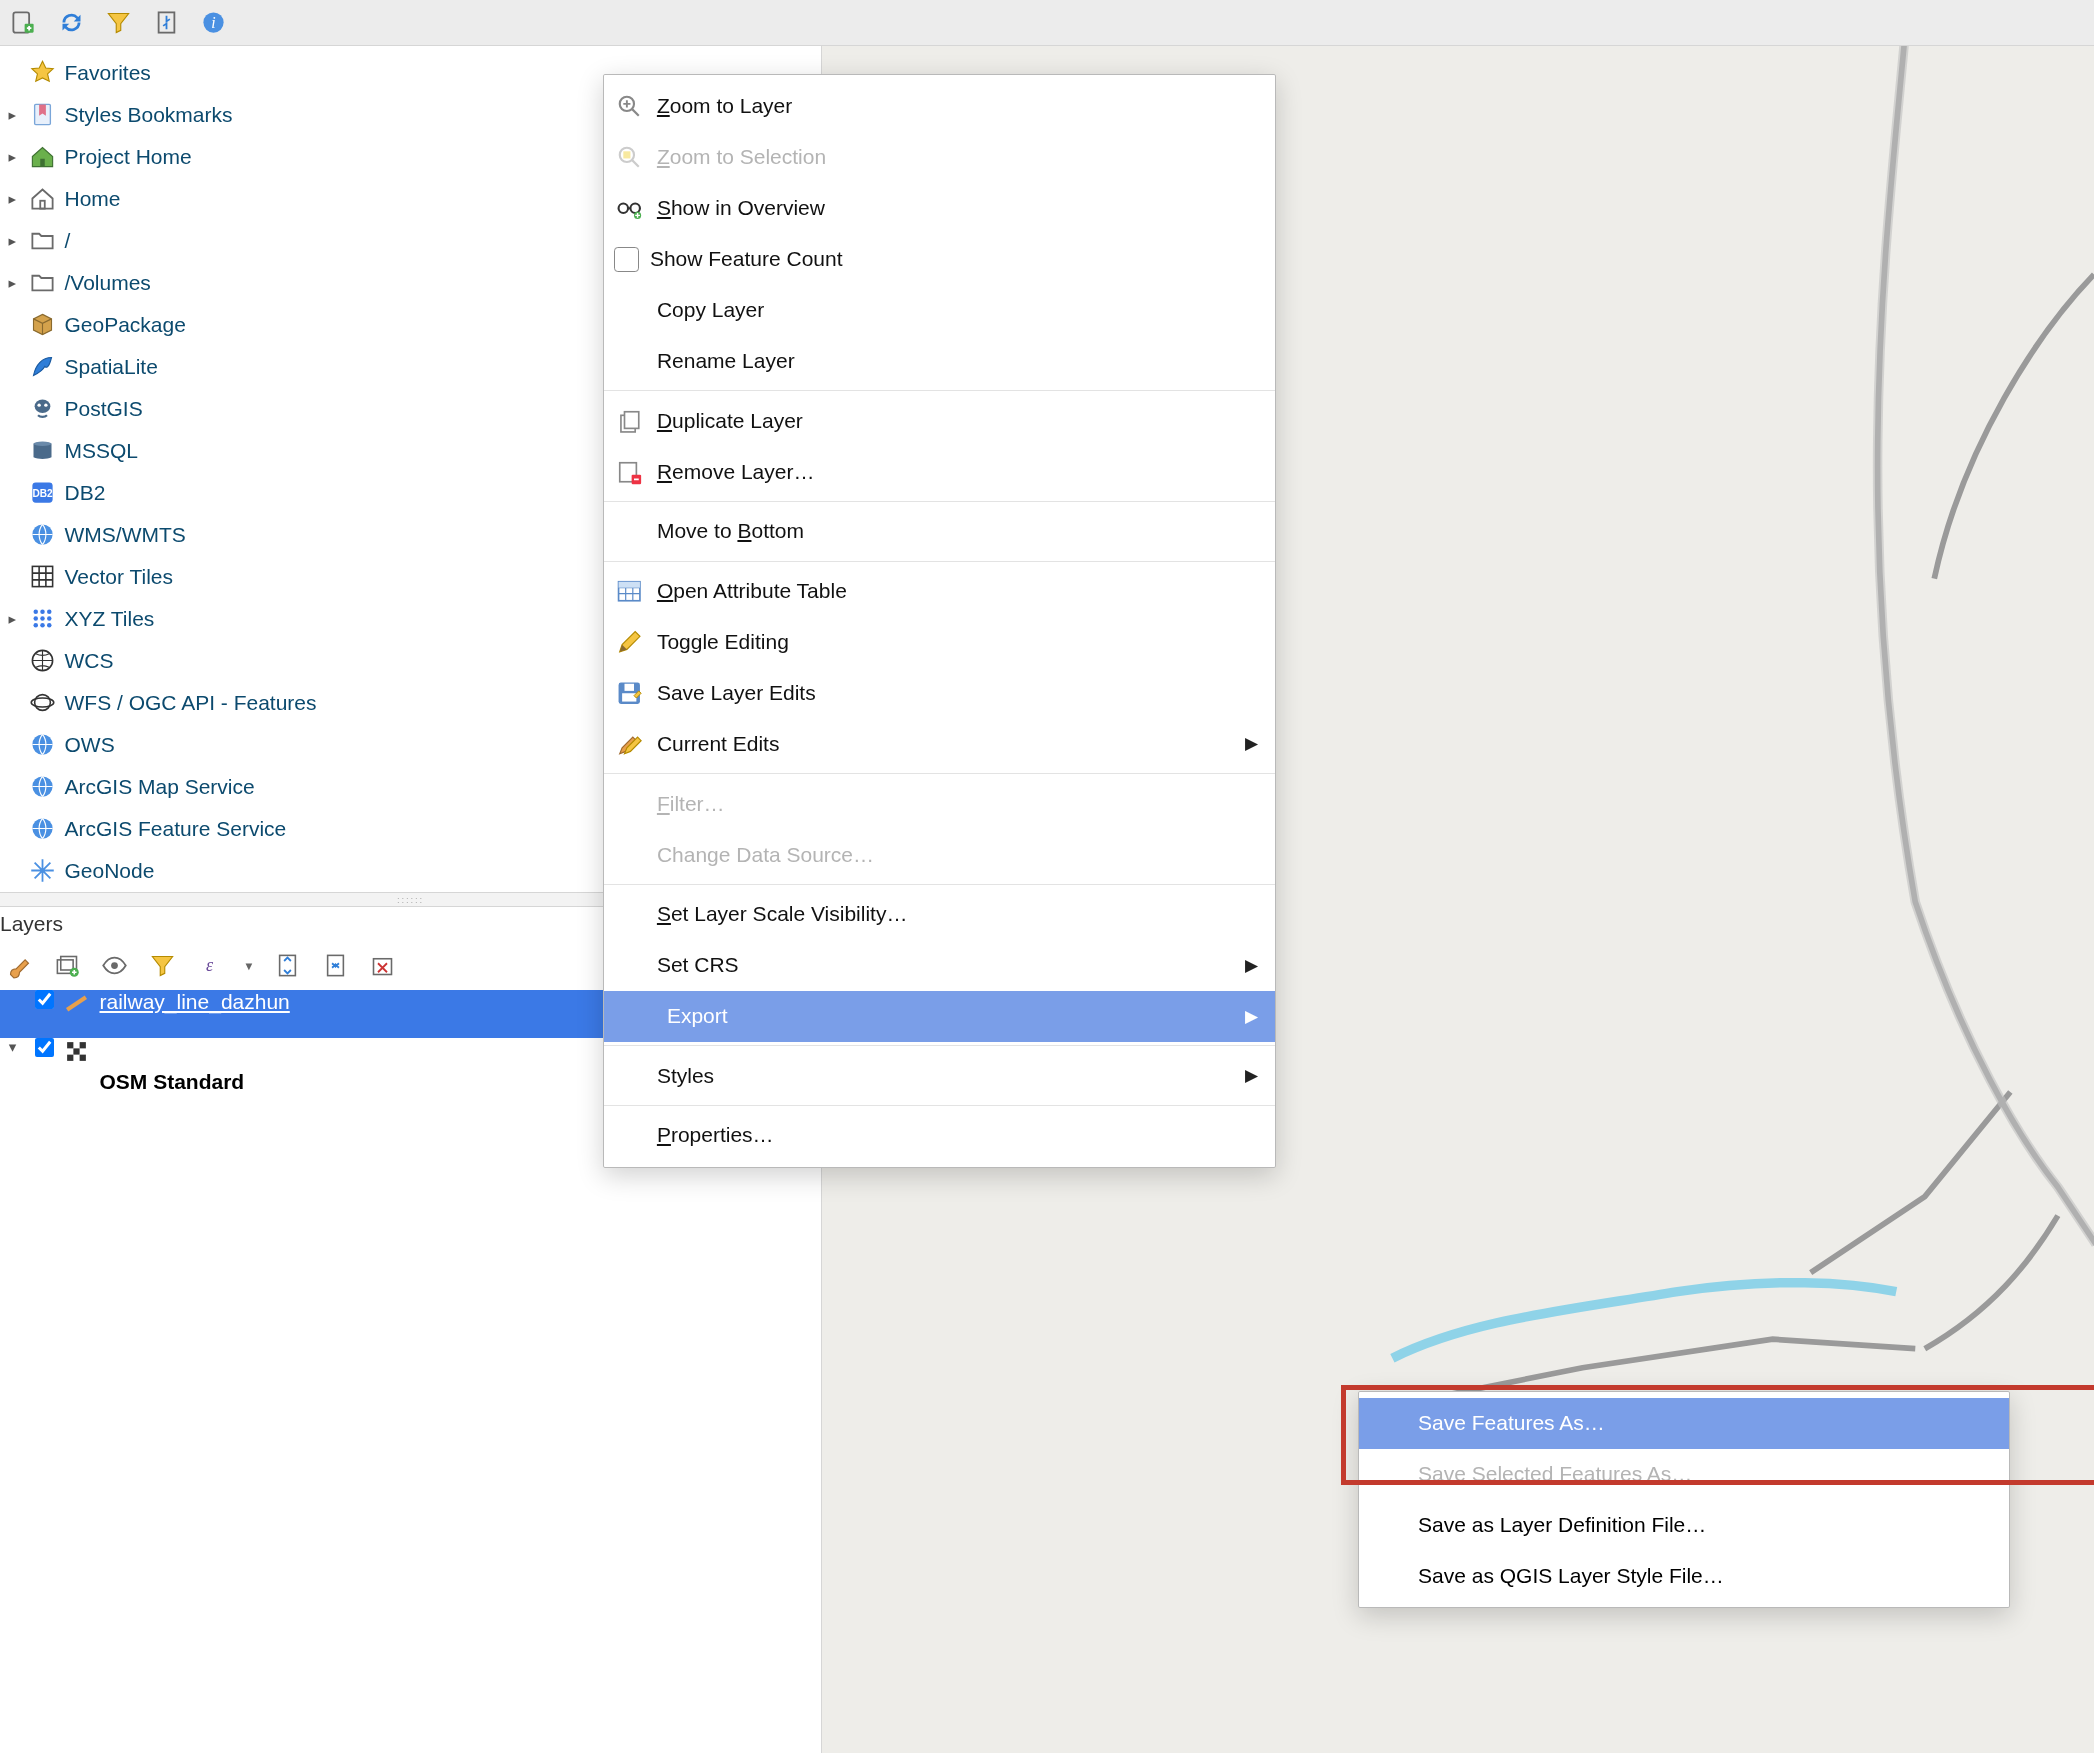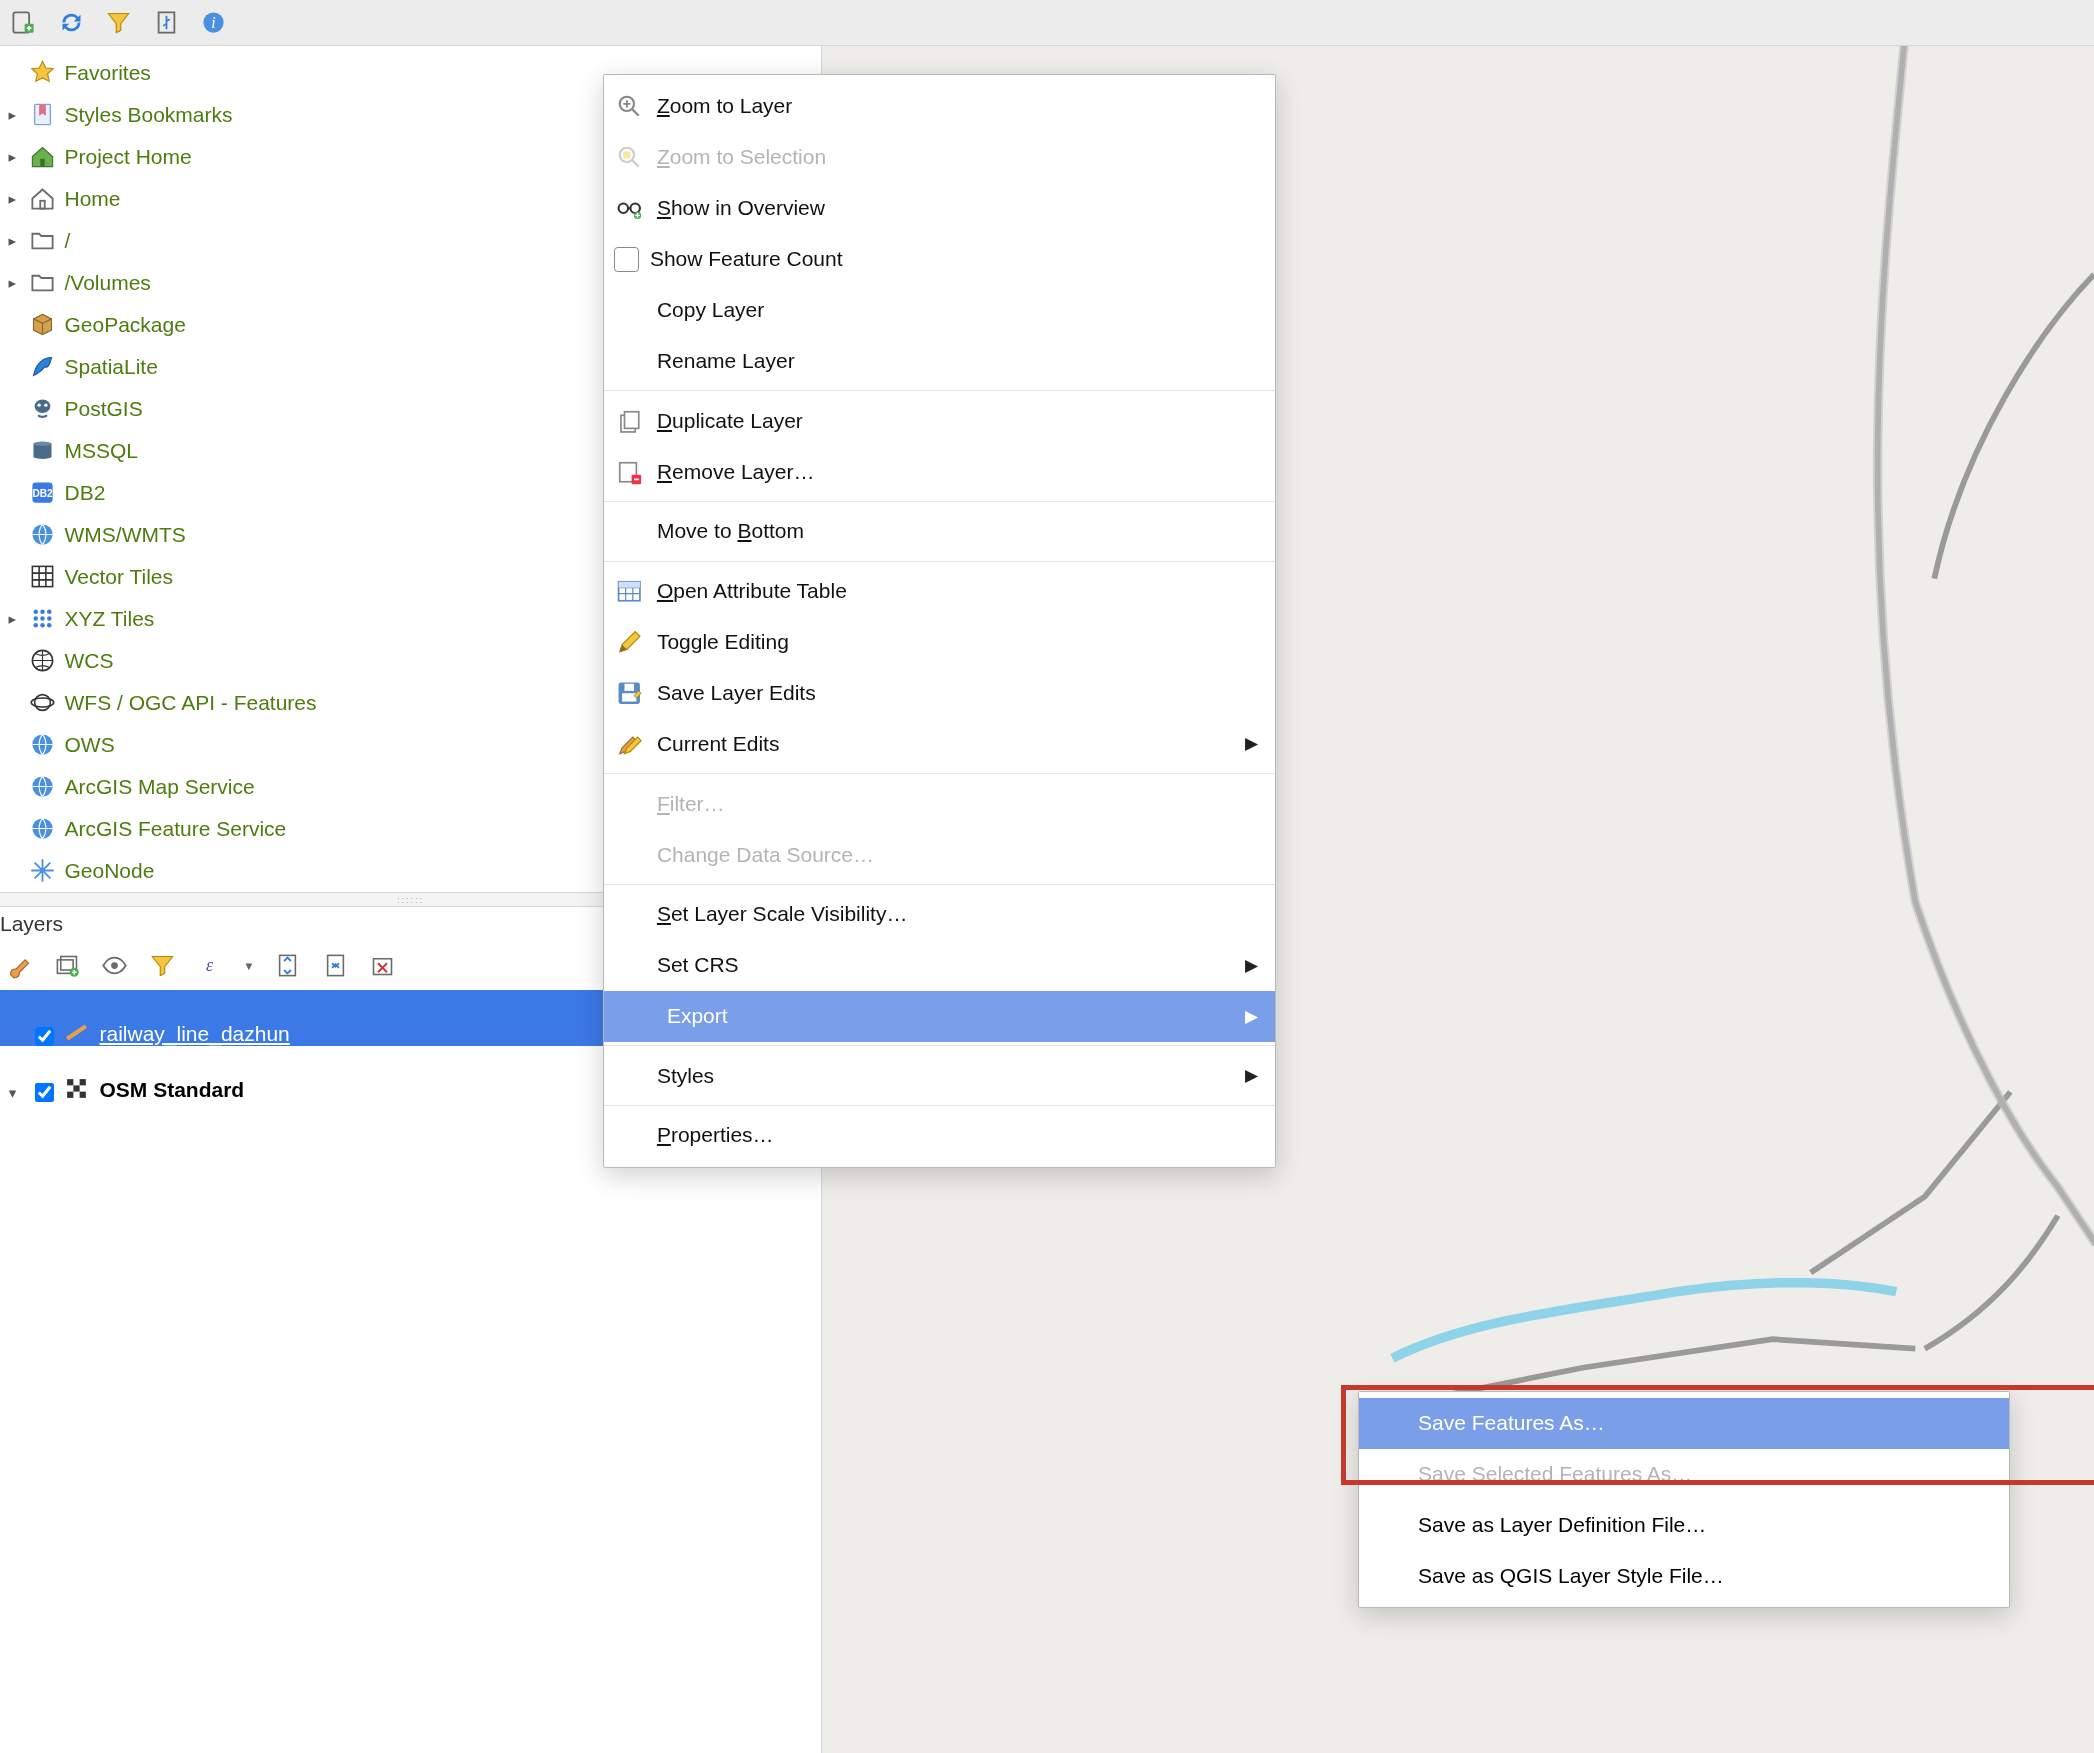--- a/index.html
+++ b/index.html
@@ -45,21 +45,21 @@
 }
 .browser-item {
   display: flex;
   align-items: center;
   height: 42px;
   padding-left: 3.8px;
   gap: 7.6px;
 }
 .browser-item .expander { width: 17px; text-align: center; color: #555; font-size: 15px; }
 .browser-item .bi-icon { width: 28.5px; height: 28.5px; display: flex; align-items: center; justify-content: center; }
-.browser-item .bi-label { color: #4d7c0f; }
+.browser-item .bi-label { color: #0c4a6e; }
 
 
 .splitter {
   height: 15px;
   background: #f3f3f3;
   display: flex;
   align-items: center;
   justify-content: center;
   color: #aaa;
   font-size: 9.5px;
@@ -76,22 +76,22 @@
   align-items: center;
   gap: 19px;
   padding: 5.7px 5.7px;
 }
 .layers-toolbar .ticon { width: 28.5px; height: 28.5px; display: flex; align-items: center; justify-content: center; }
 .layers-list {
   padding-top: 3.8px;
 }
 .layer-row {
   display: flex;
-  align-items: flex-end;
-  height: 56px;
+  align-items: flex-start;
+  height: 48px;
   gap: 9.5px;
 }
 .layer-row.selected {
   background: #3b79e6;
   color: #fff;
 }
 .layer-row .expander { width: 25px; text-align: center; color: #555; font-size: 15px; }
 .layer-row.selected .expander { color: #fff; }
 .layer-row input[type=checkbox] { width: 19px; height: 19px; }
 .layer-row .l-icon { width: 27px; height: 27px; display: flex; align-items: center; justify-content: center; }

